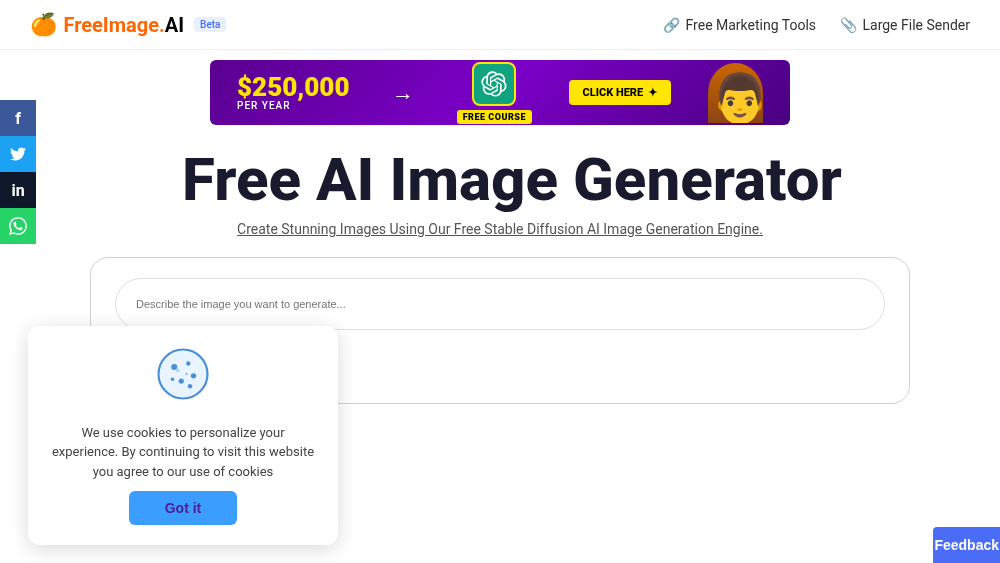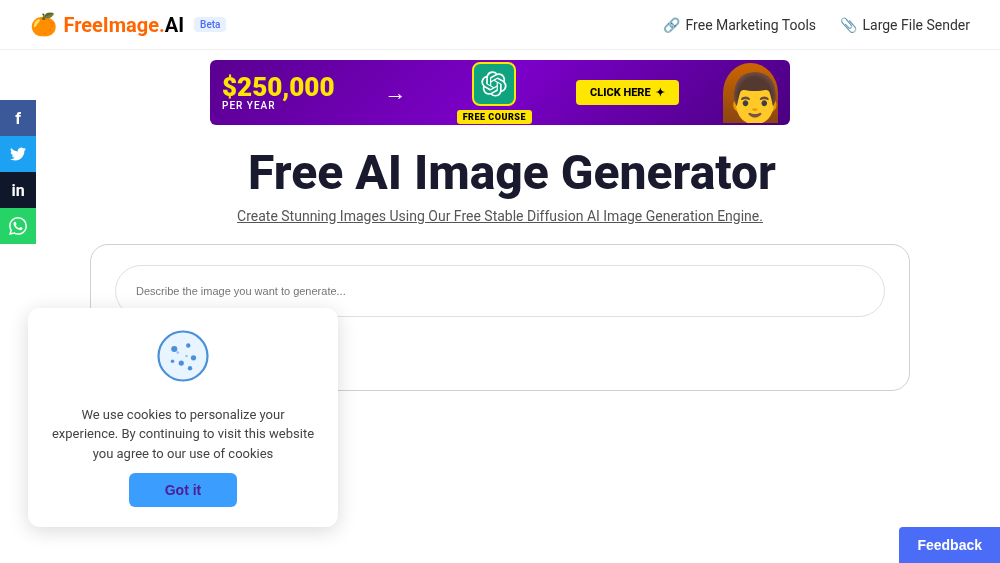--- a/index.html
+++ b/index.html
@@ -100,21 +100,21 @@
     
     .banner {
       margin-top: 10px;
       width: 580px;
       height: 65px;
       background: linear-gradient(135deg, #5a0090 0%, #7b00c8 50%, #4a0080 100%);
       border-radius: 6px;
       display: flex;
       align-items: center;
       justify-content: space-between;
-      padding: 8px 12px;
+      padding: 8px 27px;
       overflow: hidden;
       position: relative;
     }
     .banner-amount {
       color: #ffe600;
       font-size: 26px;
       font-weight: 900;
       line-height: 1;
     }
     .banner-subtitle {
@@ -176,21 +176,21 @@
       content: '👨';
       font-size: 48px;
       position: absolute;
       bottom: -4px;
       left: 2px;
     }
 
     
     .page-heading {
       margin-top: 22px;
-      font-size: 48px;
+      font-size: 60px;
       font-weight: 800;
       color: #1a1a2e;
       text-align: center;
       line-height: 1.1;
       margin-left: 24px;
     }
     .page-subtitle {
       margin-top: 8px;
       font-size: 14px;
       color: #555;
@@ -233,21 +233,21 @@
       align-items: center;
       gap: 8px;
       align-self: flex-start;
     }
     .generate-icon { font-size: 14px; }
 
     
     .cookie-consent {
       position: absolute;
       left: 28px;
-      bottom: 36px;
+      bottom: 18px;
       width: 310px;
       background: #fff;
       border-radius: 12px;
       box-shadow: 0 4px 20px rgba(0,0,0,0.15);
       padding: 20px 22px;
       display: flex;
       flex-direction: column;
       align-items: center;
       gap: 10px;
       z-index: 100;
@@ -275,21 +275,21 @@
 
     
     .feedback-btn {
       position: absolute;
       bottom: 0;
       right: 0;
       background: #4a6cf7;
       color: #fff;
       font-size: 14px;
       font-weight: 600;
-      padding: 10px 18px;
+      padding: 10px 1px;
       border: none;
       border-radius: 4px 0 0 0;
       cursor: pointer;
     }
   </style>
 </head>
 <body>
 
 <header class="header">
   <div class="logo-area">

